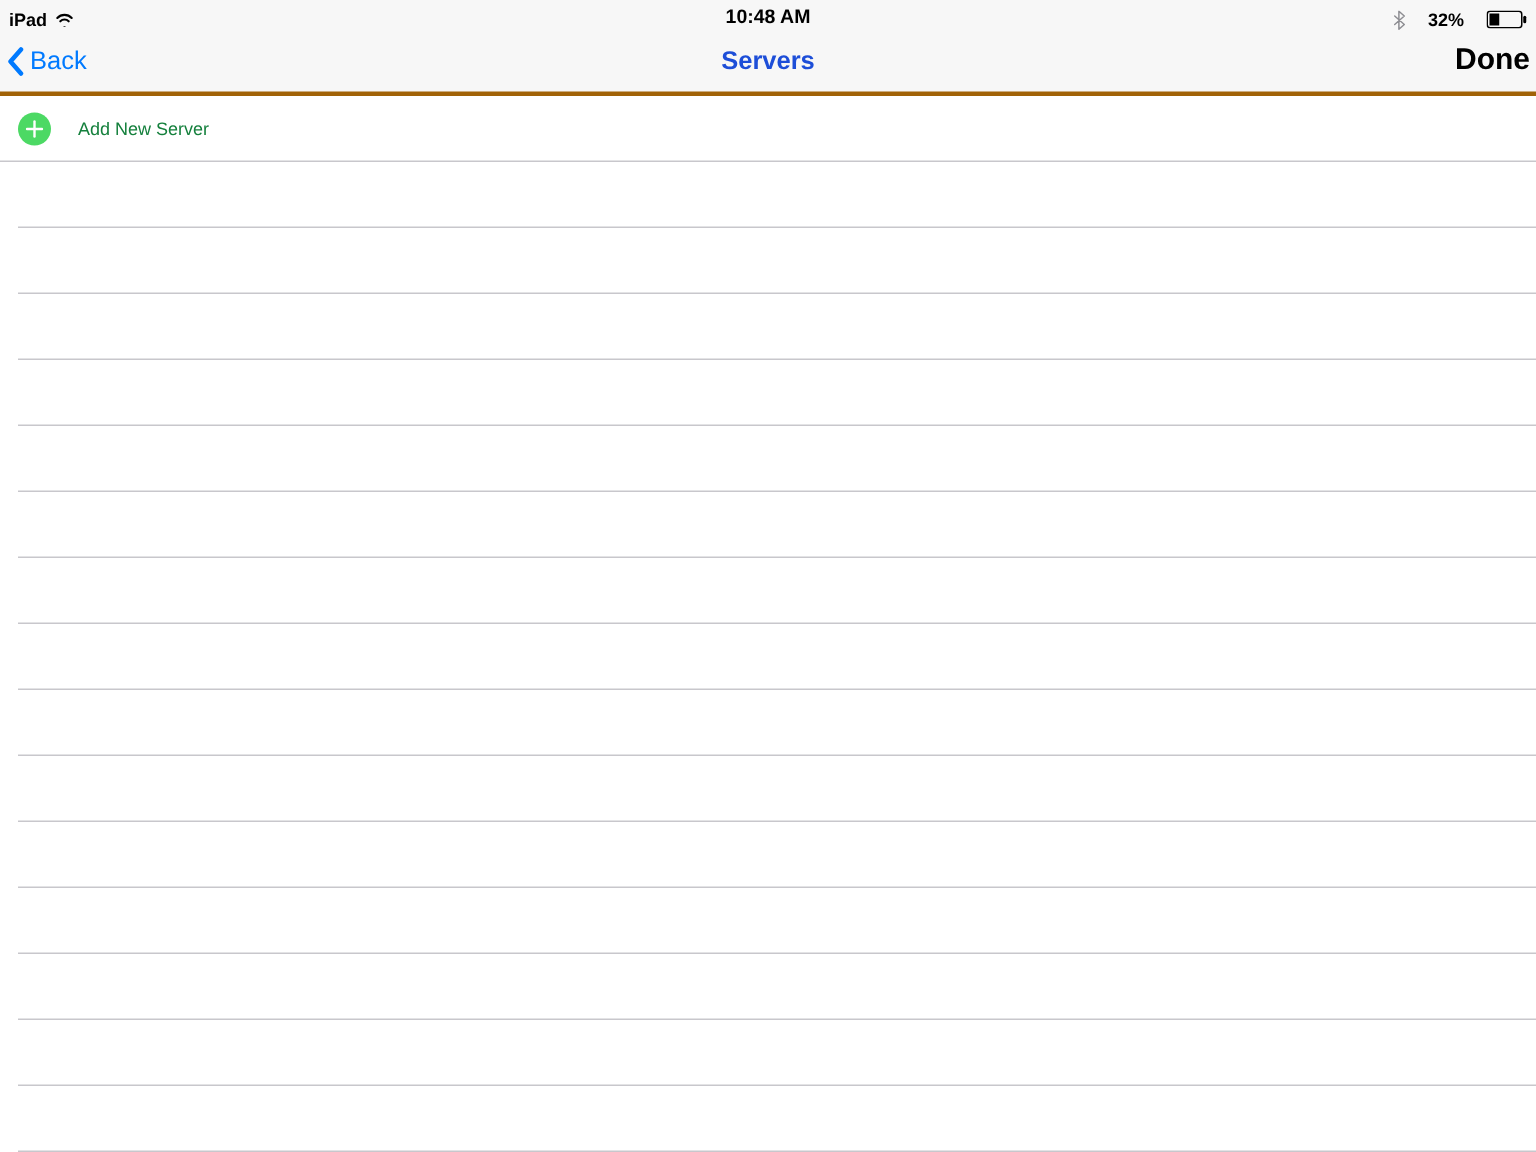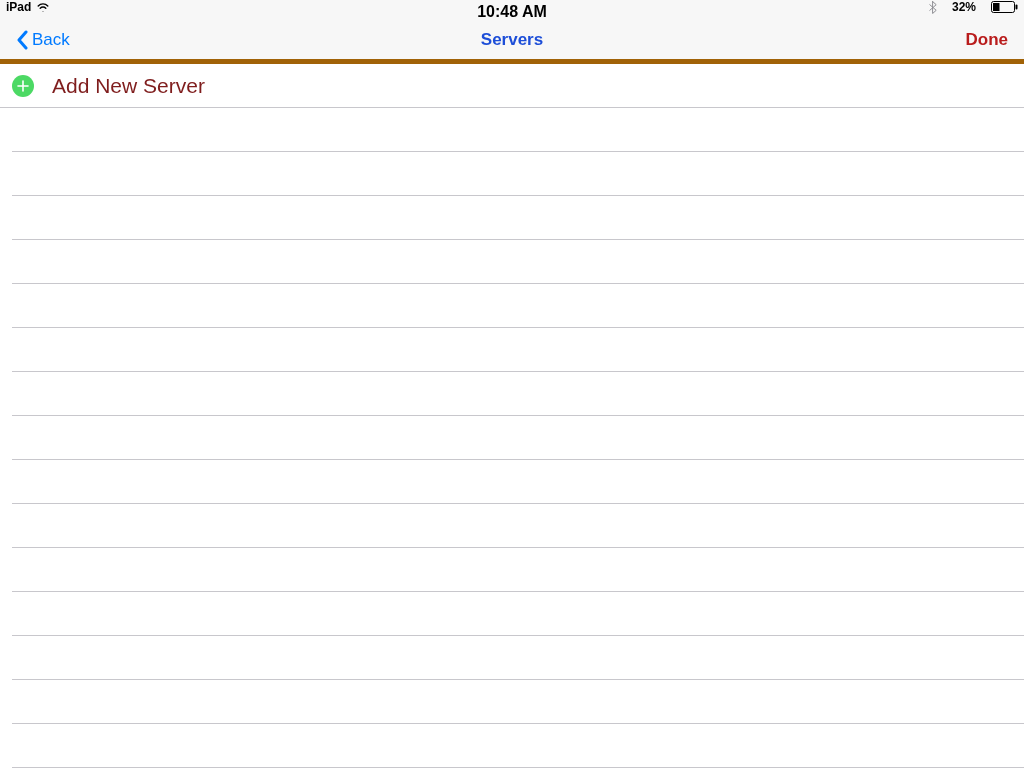--- a/index.html
+++ b/index.html
@@ -13,75 +13,75 @@
       width: 1024px;
       height: 768px;
       overflow: hidden;
       background: #ffffff;
     }
     .status-bar {
       height: 20px;
       width: 100%;
       background: #f7f7f7;
       display: flex;
-      align-items: flex-start;
+      align-items: flex-end;
       justify-content: space-between;
       padding: 0 6px;
       font-size: 12px;
       font-weight: 600;
       color: #000;
     }
     .status-left {
       display: flex;
       align-items: center;
       gap: 5px;
     }
     .status-center {
       position: absolute;
       left: 50%;
       transform: translateX(-50%);
       top: 3px;
-      font-size: 16px;
+      font-size: 13px;
       font-weight: 600;
     }
     .status-right {
       display: flex;
       align-items: center;
       gap: 15px;
     }
     .nav-bar {
       height: 44px;
       width: 100%;
       background: #f7f7f7;
-      border-bottom: 5px solid #a16207;
+      border-bottom: 3px solid #a16207;
       display: flex;
       align-items: center;
       justify-content: space-between;
-      padding: 0 16px;
+      padding: 0 4px;
       position: relative;
     }
     .nav-back {
       display: flex;
       align-items: center;
       color: #007aff;
       font-size: 17px;
       font-weight: 400;
       cursor: pointer;
     }
     .nav-title {
       position: absolute;
       left: 50%;
       transform: translateX(-50%);
       font-size: 17px;
       font-weight: 600;
       color: #1d4ed8;
     }
     .nav-done {
-      color: #b91c1c;
-      font-size: 17px;
+      color: #000000;
+      font-size: 20px;
       font-weight: 600;
       cursor: pointer;
     }
     .chevron-left {
       display: inline-block;
       width: 12px;
       height: 20px;
       margin-right: 4px;
     }
     .content {
@@ -104,22 +104,22 @@
       height: 22px;
       border-radius: 50%;
       background: #4cd964;
       display: flex;
       align-items: center;
       justify-content: center;
       margin-right: 18px;
       flex-shrink: 0;
     }
     .add-label {
-      font-size: 21px;
-      color: #7f1d1d;
+      font-size: 12px;
+      color: #15803d;
     }
     .empty-row {
       height: 44px;
       border-bottom: 1px solid #c8c7cc;
       margin-left: 12px;
     }
     .wifi-icon, .bt-icon, .battery-icon {
       display: inline-flex;
       align-items: center;
     }

